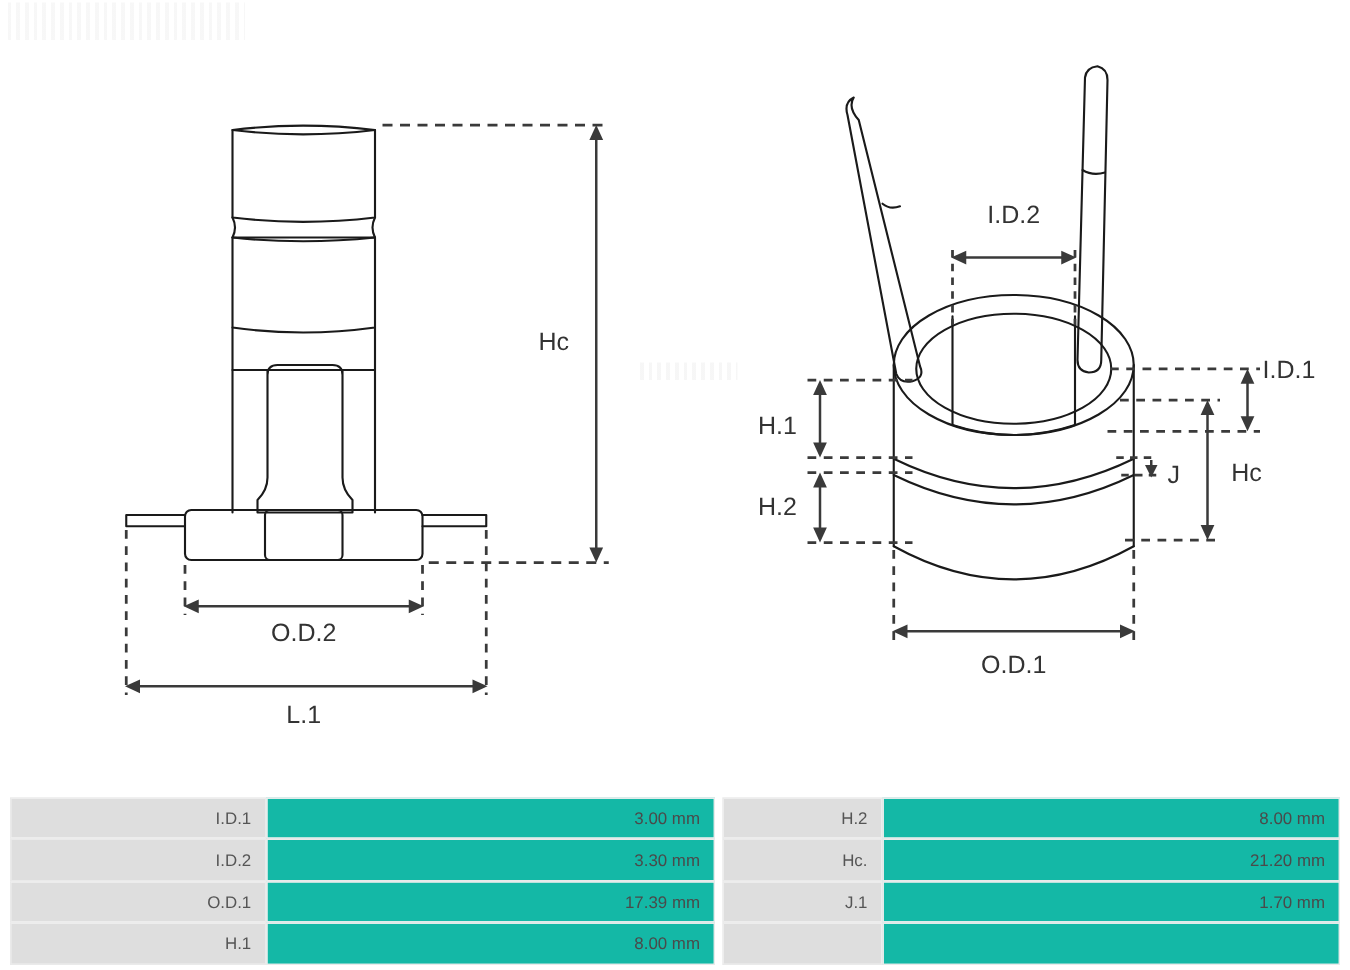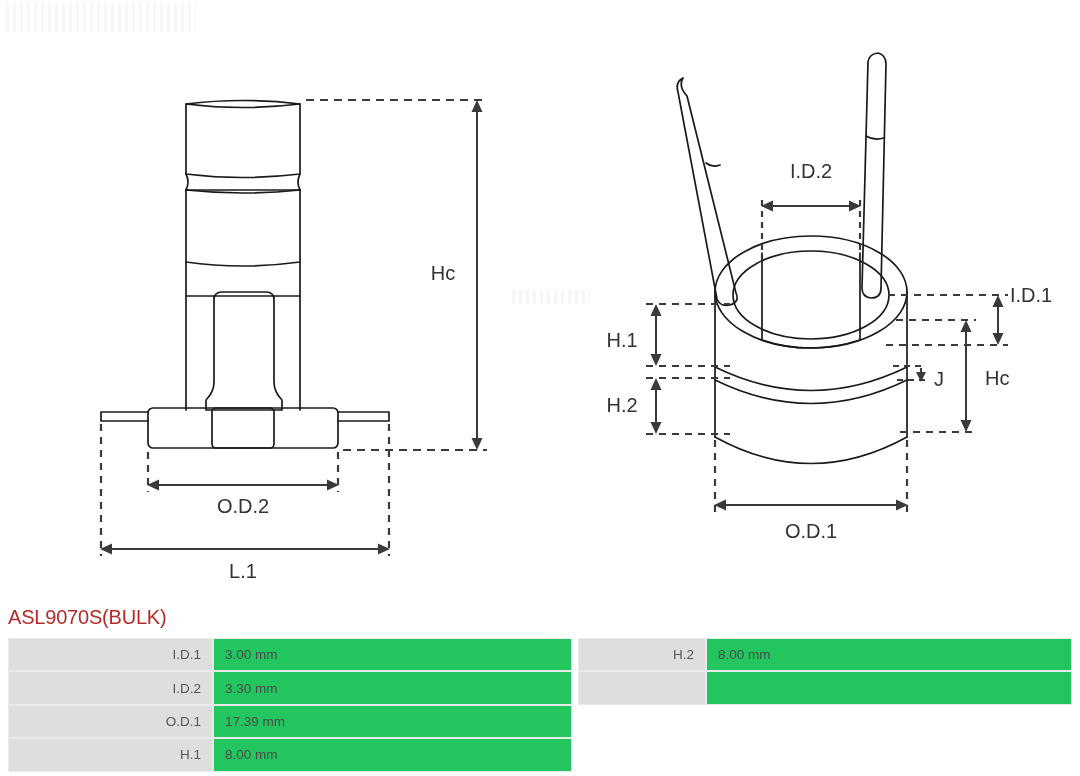--- a/index.html
+++ b/index.html
@@ -72,21 +72,22 @@
     outline: 1px solid #eaeaea;
     outline-offset: -1px;
   }
   .cell-label {
     background: #dedede;
     text-align: right;
     color: #555;
     white-space: nowrap;
   }
   .cell-value {
-    background: #22c55e;
+    background: #14b8a6;
+    text-align: right;
     color: #4a4a4a;
     white-space: nowrap;
   }
   #spec-table-left  .cell-label { width: 205px; }
   #spec-table-left  .cell-value { width: 359px; }
   #spec-table-right .cell-label { width: 128px; }
   #spec-table-right .cell-value { width: 366px; }
 </style>
 </head>
 <body>
@@ -230,21 +231,20 @@
       <text x="811" y="178" font-family="Liberation Sans, sans-serif" font-size="20" fill="#333" text-anchor="middle">I.D.2</text>
       <text x="1010" y="302" font-family="Liberation Sans, sans-serif" font-size="20" fill="#333" text-anchor="start">I.D.1</text>
       <text x="985" y="385" font-family="Liberation Sans, sans-serif" font-size="20" fill="#333" text-anchor="start">Hc</text>
       <text x="622" y="347" font-family="Liberation Sans, sans-serif" font-size="20" fill="#333" text-anchor="middle">H.1</text>
       <text x="622" y="412" font-family="Liberation Sans, sans-serif" font-size="20" fill="#333" text-anchor="middle">H.2</text>
       <text x="934" y="386" font-family="Liberation Sans, sans-serif" font-size="20" fill="#333" text-anchor="start">J</text>
       <text x="811" y="538" font-family="Liberation Sans, sans-serif" font-size="20" fill="#333" text-anchor="middle">O.D.1</text>
     </svg>
   </div>
 
-  <div id="part-number">ASL9070S(BULK)</div>
 
   <table id="spec-table-left" class="spec-table">
     <tbody>
       <tr>
         <td class="cell-label">I.D.1</td>
         <td class="cell-value">3.00 mm</td>
       </tr>
       <tr>
         <td class="cell-label">I.D.2</td>
         <td class="cell-value">3.30 mm</td>
@@ -260,19 +260,27 @@
     </tbody>
   </table>
 
   <table id="spec-table-right" class="spec-table">
     <tbody>
       <tr>
         <td class="cell-label">H.2</td>
         <td class="cell-value">8.00 mm</td>
       </tr>
       <tr>
+        <td class="cell-label">Hc.</td>
+        <td class="cell-value">21.20 mm</td>
+      </tr>
+      <tr>
+        <td class="cell-label">J.1</td>
+        <td class="cell-value">1.70 mm</td>
+      </tr>
+      <tr>
         <td class="cell-label"></td>
         <td class="cell-value"></td>
       </tr>
     </tbody>
   </table>
 
 </div>
 
 </body></html>

